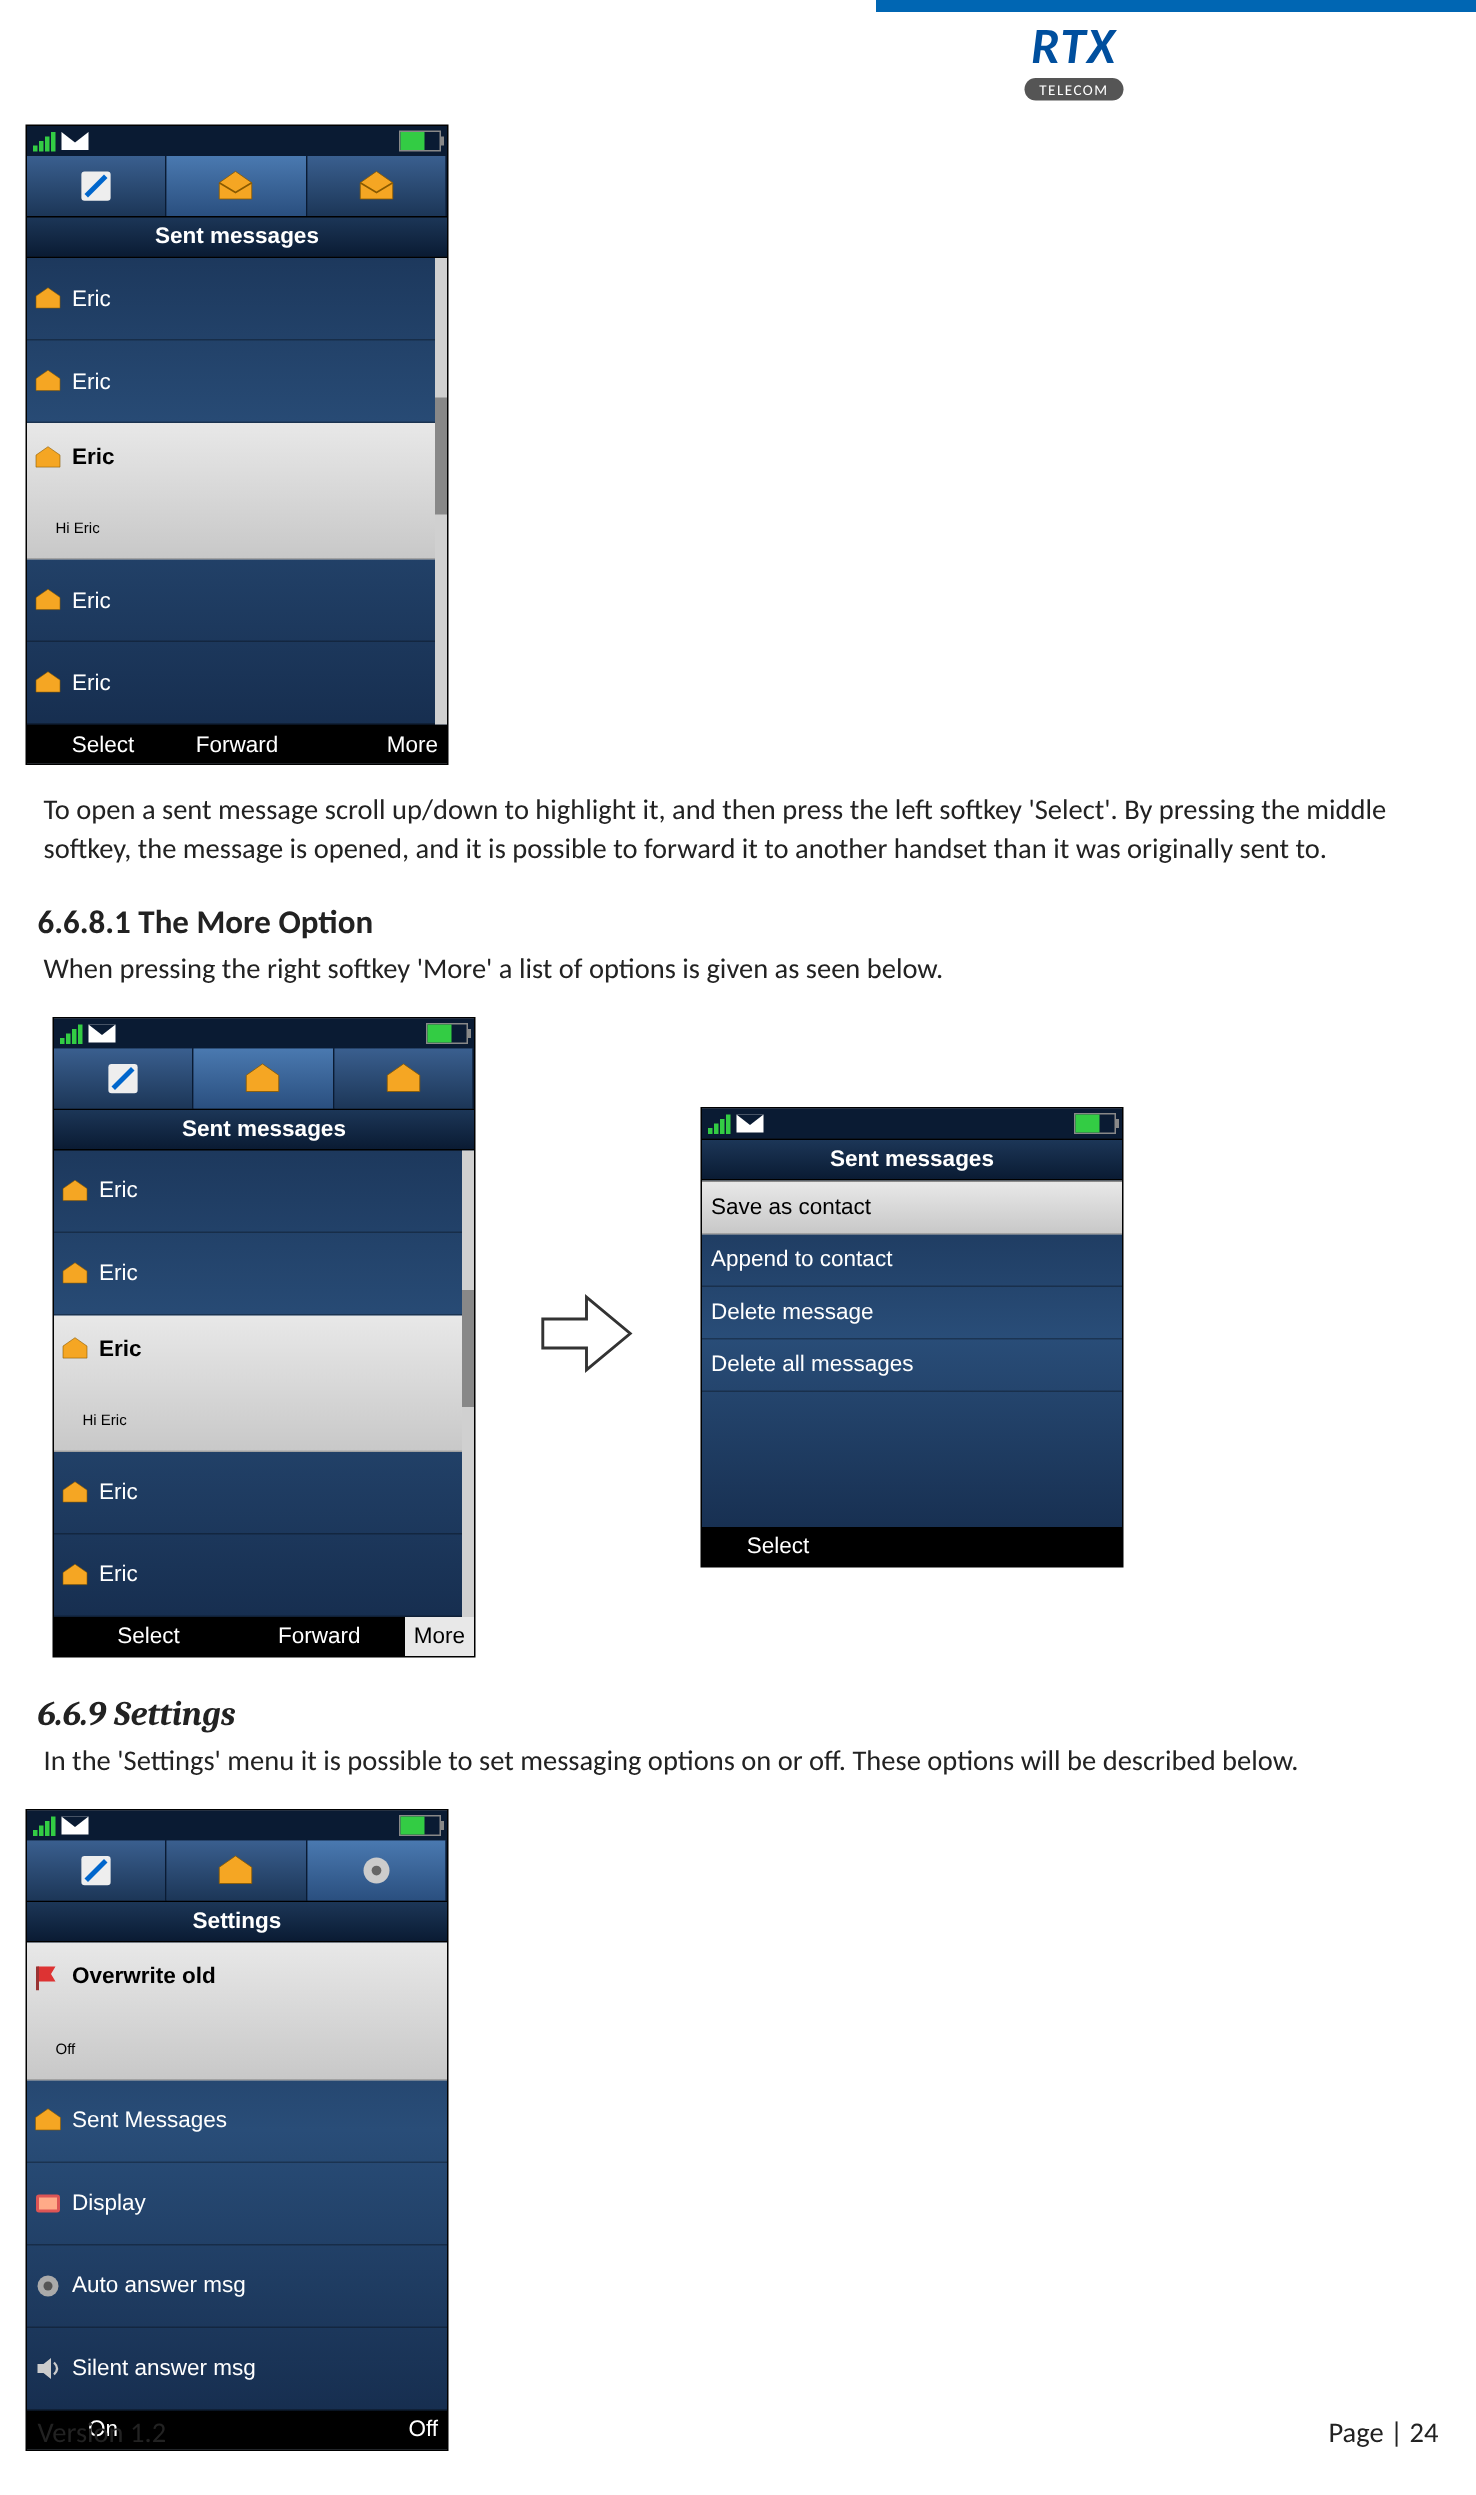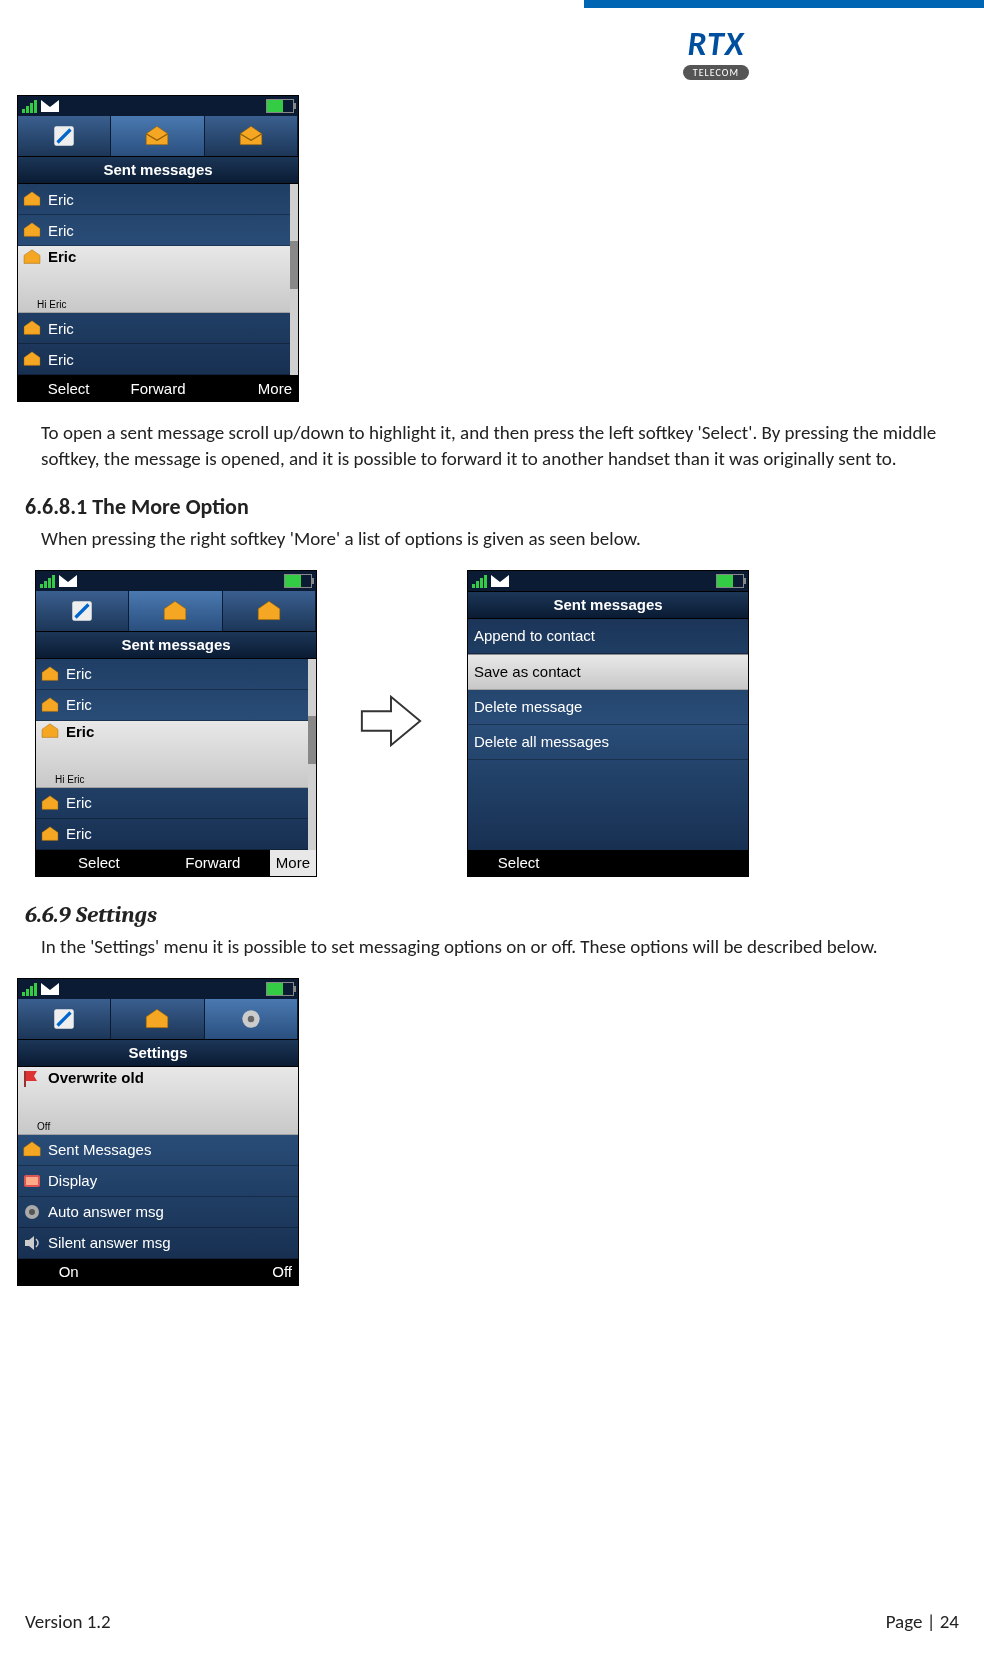--- a/index.html
+++ b/index.html
@@ -34,21 +34,20 @@
     display: inline-block;
     text-align: center;
   }
   .logo .rtx {
     font-weight: 800;
     font-style: italic;
     font-size: 34px;
     color: #004f9e;
     letter-spacing: 1px;
     line-height: 1;
-    margin-top: 12px;
   }
   .logo .rtx .x { color: #004f9e; position: relative; }
   .logo .tele {
     background: #555;
     color: #fff;
     border-radius: 12px;
     font-size: 10px;
     padding: 1px 10px;
     display: inline-block;
     letter-spacing: 1px;
@@ -145,21 +144,21 @@
     text-align: center;
     line-height: 26px;
     font-weight: bold;
     border-top: 1px solid #000;
     border-bottom: 1px solid #000;
   }
   .list { }
   .list .row {
     display: flex;
     align-items: center;
-    padding: 2px 4px;
+    padding: 14px 4px;
     border-bottom: 1px solid rgba(0,0,0,0.3);
     min-height: 26px;
     gap: 6px;
   }
   .list .row.sel {
     background: linear-gradient(#e8e8e8, #c8c8c8);
     color: #000;
   }
   .list .row .sub {
     font-size: 10px;
@@ -216,21 +215,21 @@
 
   .settings-icon {
     width: 20px; height: 18px; flex-shrink: 0;
     display: flex; align-items: center; justify-content: center;
   }
 
   
   .para {
     font-size: 19px;
     line-height: 1.35;
-    margin: 18px 16px;
+    margin: 18px 4px;
   }
   h3.sec {
     font-size: 22px;
     font-weight: bold;
     margin: 22px 0 6px 0;
   }
   h3.ital {
     font-style: italic;
     font-family: Cambria, Georgia, serif;
     font-size: 23px;
@@ -453,25 +452,25 @@
             <i></i>
             <i></i>
           </span>
         <span class="mail-icon"></span>
         <span class="battery">
             <i></i>
           </span>
       </div>
       <div class="title-bar">Sent messages</div>
       <div class="list options-list">
-        <div class="row">
-            <span>Append to contact</span>
-          </div>
         <div class="row sel first">
             <span style="color:#000">Save as contact</span>
+          </div>
+        <div class="row">
+            <span>Append to contact</span>
           </div>
         <div class="row">
             <span>Delete message</span>
           </div>
         <div class="row">
             <span>Delete all messages</span>
           </div>
       </div>
       <div style="height:90px"></div>
       <div class="softkeys">

